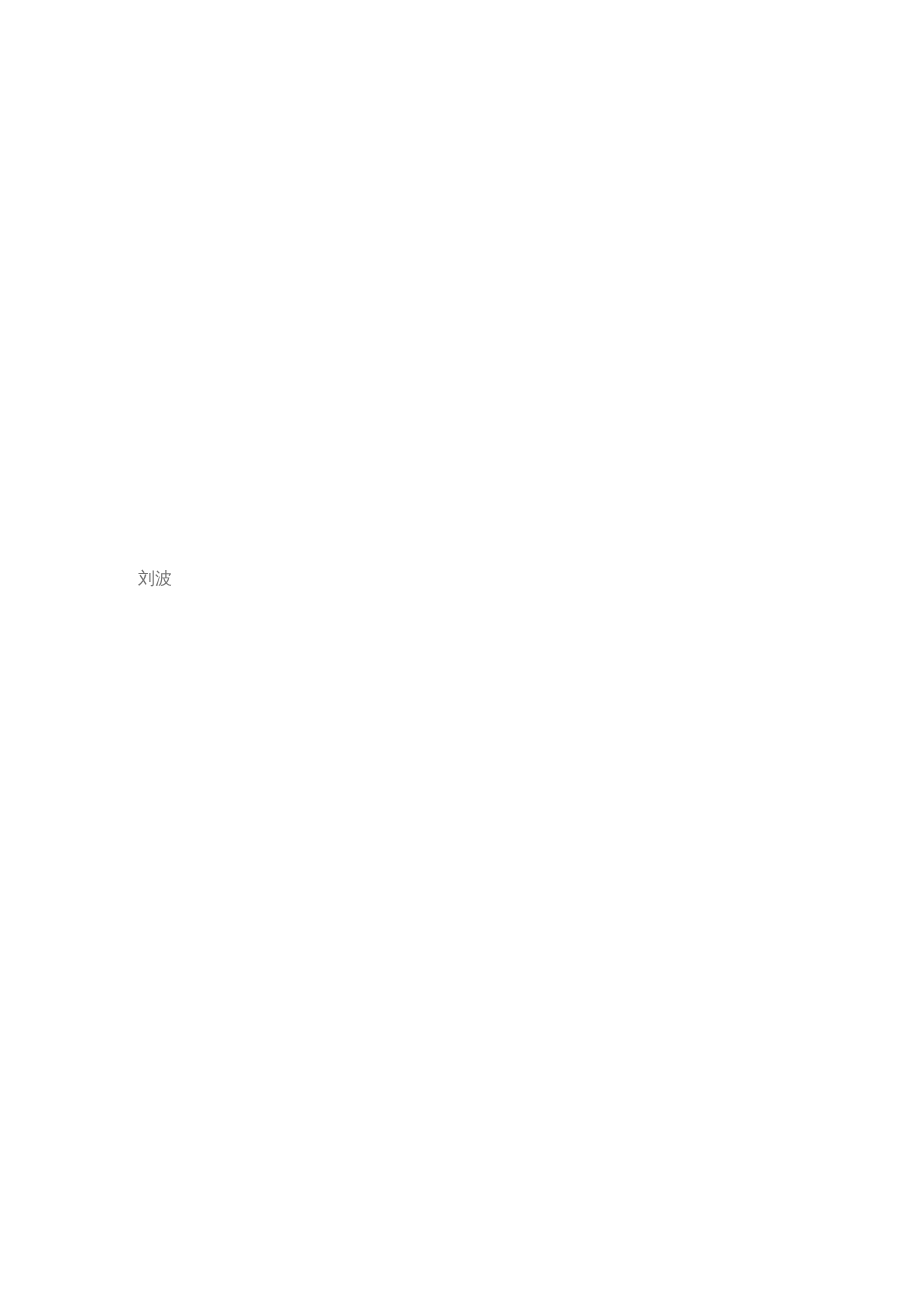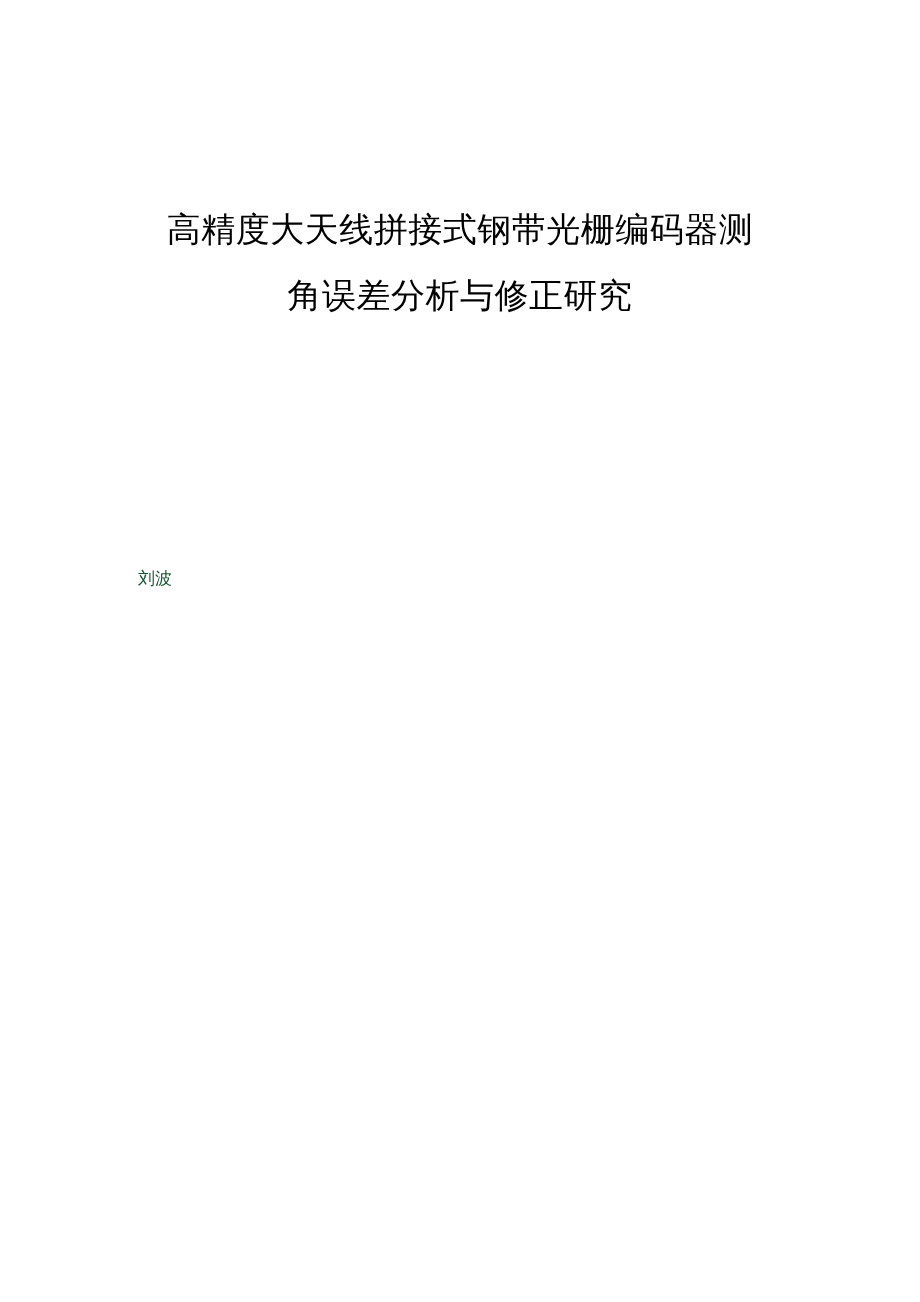--- a/index.html
+++ b/index.html
@@ -31,24 +31,22 @@
     font-weight: 400;
     font-family: "DejaVu Sans", "Liberation Sans", sans-serif;
     white-space: pre-wrap;
   }
   .doc-author {
     position: absolute;
     left: 138px;
     top: 566px;
     font-size: 17px;
     line-height: 1.5;
-    color: #14532d;
+    color: #737373;
     font-family: Liberation Sans, sans-serif;
   }
 </style>
 </head>
 <body>
 
 <div class="page">
-  <div class="doc-title">高精度大天线拼接式钢带光栅编码器测
-角误差分析与修正研究</div>
   <div class="doc-author">刘波</div>
 </div>
 
 </body></html>

